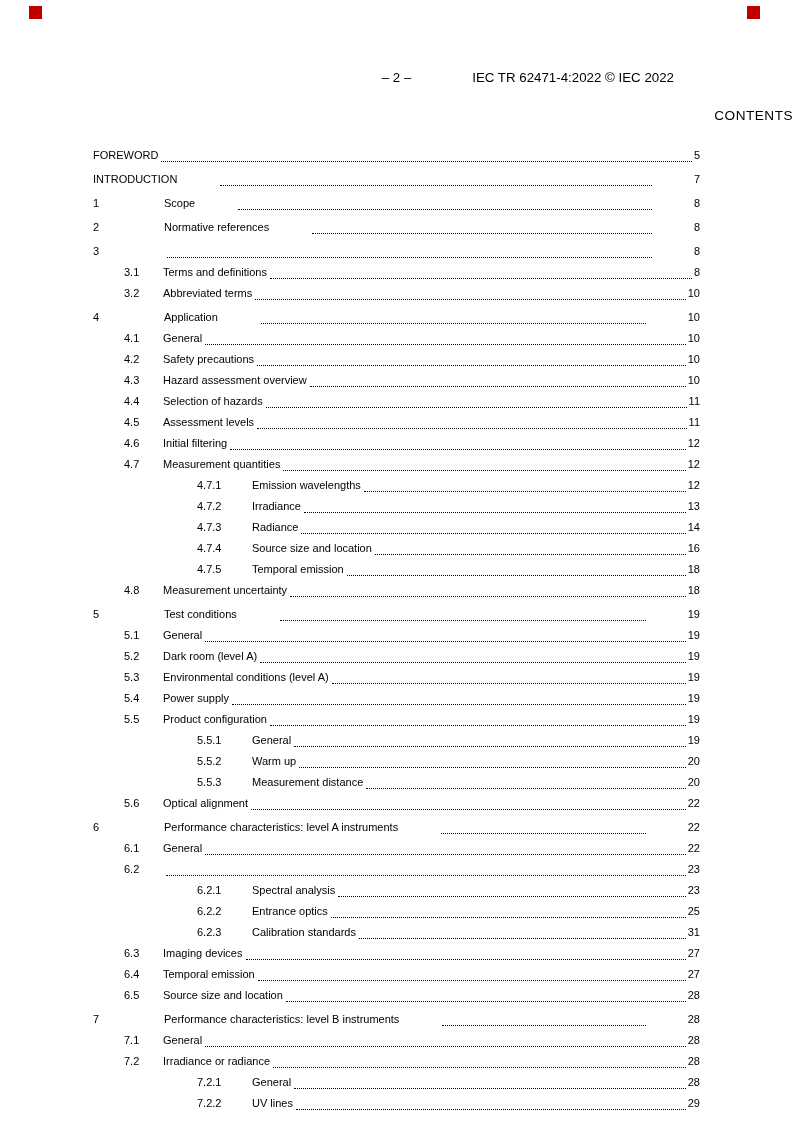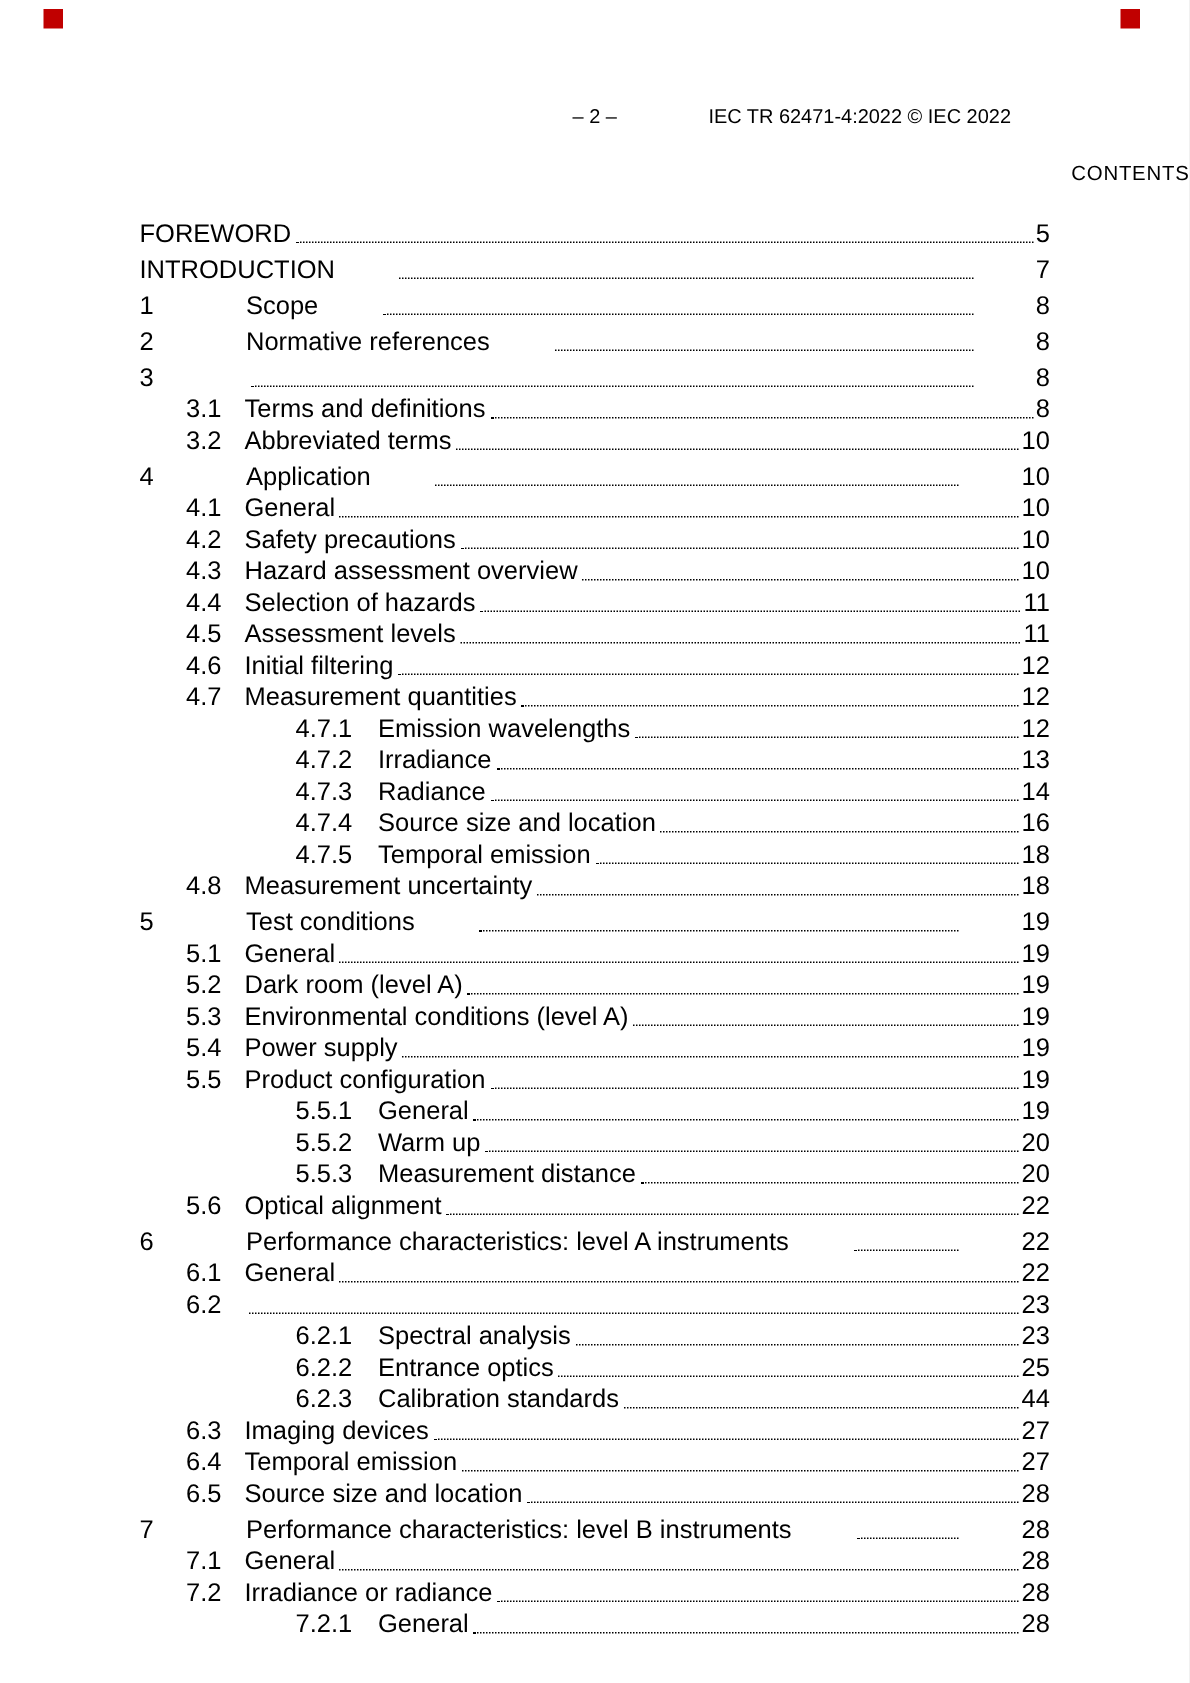--- a/index.html
+++ b/index.html
@@ -54,21 +54,21 @@
   }
   .toc {
     position: absolute;
     top: 145px;
     left: 93px;
     width: 607px;
   }
   .toc-row {
     display: flex;
     align-items: flex-end;
-    font-size: 17px;
+    font-size: 11px;
     line-height: 21px;
     white-space: nowrap;
   }
   .toc-row.major { margin-top: 3px; gap: 40px; }
   .toc-row .num   { flex: none; }
   .toc-row .label { flex: none; }
   .toc-row .leader {
     flex: 1 1 auto;
     min-width: 8px;
     height: 0;
@@ -307,21 +307,21 @@
       <div class="toc-row lvl3">
         <span class="num">6.2.2</span>
         <span class="label">Entrance optics</span>
         <span class="leader"></span>
         <span class="page-num">25</span>
       </div>
       <div class="toc-row lvl3">
         <span class="num">6.2.3</span>
         <span class="label">Calibration standards</span>
         <span class="leader"></span>
-        <span class="page-num">44</span>
+        <span class="page-num">31</span>
       </div>
       <div class="toc-row lvl2">
         <span class="num">6.3</span>
         <span class="label">Imaging devices</span>
         <span class="leader"></span>
         <span class="page-num">27</span>
       </div>
       <div class="toc-row lvl2">
         <span class="num">6.4</span>
         <span class="label">Temporal emission</span>
@@ -351,15 +351,21 @@
         <span class="label">Irradiance or radiance</span>
         <span class="leader"></span>
         <span class="page-num">28</span>
       </div>
       <div class="toc-row lvl3">
         <span class="num">7.2.1</span>
         <span class="label">General</span>
         <span class="leader"></span>
         <span class="page-num">28</span>
       </div>
+      <div class="toc-row lvl3">
+        <span class="num">7.2.2</span>
+        <span class="label">UV lines</span>
+        <span class="leader"></span>
+        <span class="page-num">29</span>
+      </div>
     </div>
 
 </div>
 
 </body></html>

